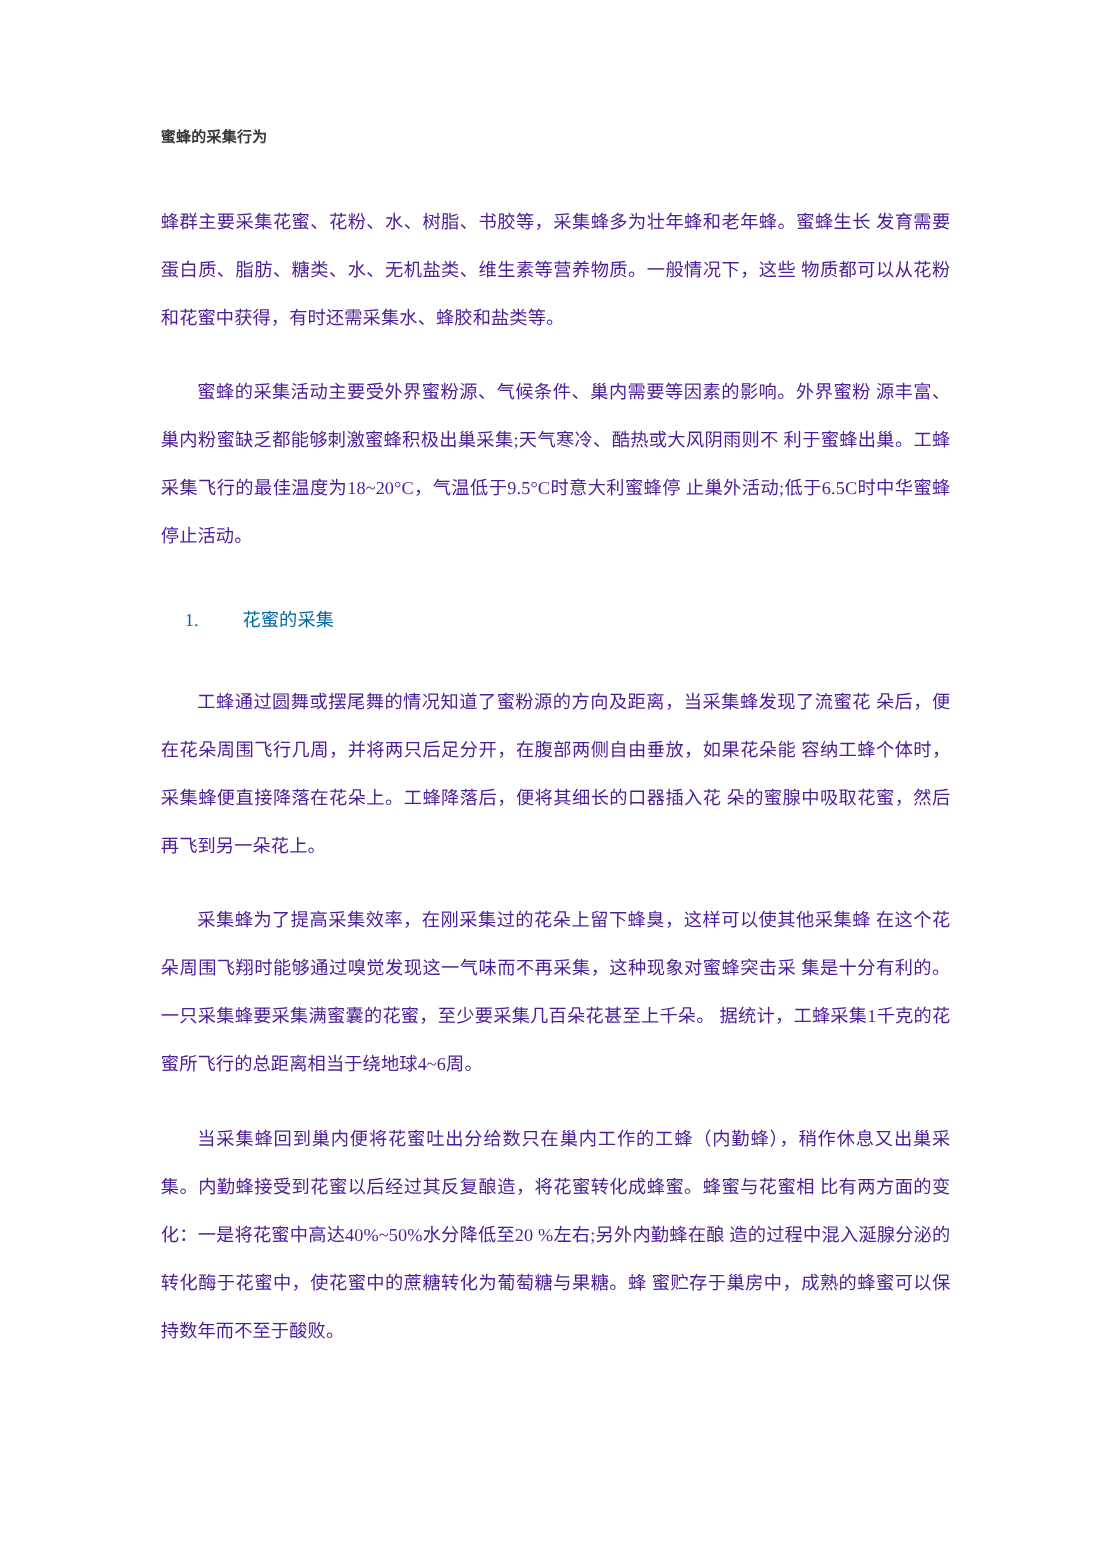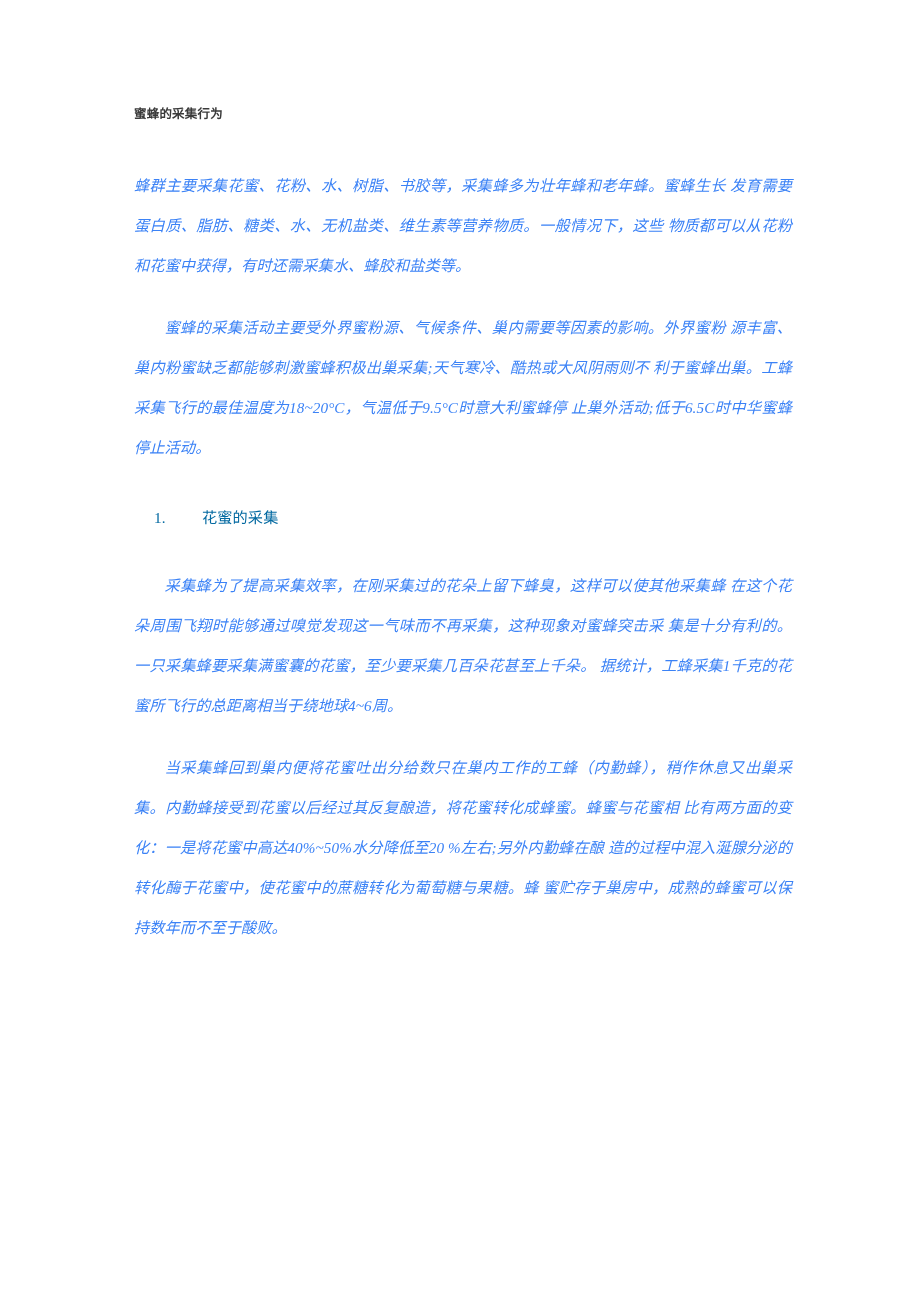--- a/index.html
+++ b/index.html
@@ -40,24 +40,23 @@
     padding-top: 108px;
     letter-spacing: 0.2px;
   }
   p.para {
     font-size: 15.2px;
     line-height: 40px;
     margin: 0;
     padding: 0;
     text-align: justify;
     text-justify: inter-ideograph;
-    color: #3b82f6;
+    color: #4c1d95;
     letter-spacing: 0.1px;
     word-break: break-all;
-    font-style: italic;
   }
   p.first-para {
     margin-top: 45px;
   }
   p.indent {
     text-indent: 2em;
   }
   p.gap {
     margin-top: 22px;
   }
@@ -88,20 +87,21 @@
     <h1 class="doc-title">蜜蜂的采集行为</h1>
 
     <p class="para first-para">蜂群主要采集花蜜、花粉、水、树脂、书胶等，采集蜂多为壮年蜂和老年蜂。蜜蜂生长 发育需要蛋白质、脂肪、糖类、水、无机盐类、维生素等营养物质。一般情况下，这些 物质都可以从花粉和花蜜中获得，有时还需采集水、蜂胶和盐类等。</p>
 
     <p class="para indent gap">蜜蜂的采集活动主要受外界蜜粉源、气候条件、巢内需要等因素的影响。外界蜜粉 源丰富、巢内粉蜜缺乏都能够刺激蜜蜂积极出巢采集;天气寒冷、酷热或大风阴雨则不 利于蜜蜂出巢。工蜂采集飞行的最佳温度为18~20°C，气温低于9.5°C时意大利蜜蜂停 止巢外活动;低于6.5C时中华蜜蜂停止活动。</p>
 
     <div class="heading-num h-gap-top h-gap-bottom">
       <span class="num">1.</span><span class="htext">花蜜的采集</span>
     </div>
 
+    <p class="para indent">工蜂通过圆舞或摆尾舞的情况知道了蜜粉源的方向及距离，当采集蜂发现了流蜜花 朵后，便在花朵周围飞行几周，并将两只后足分开，在腹部两侧自由垂放，如果花朵能 容纳工蜂个体时，采集蜂便直接降落在花朵上。工蜂降落后，便将其细长的口器插入花 朵的蜜腺中吸取花蜜，然后再飞到另一朵花上。</p>
 
     <p class="para indent gap">采集蜂为了提高采集效率，在刚采集过的花朵上留下蜂臭，这样可以使其他采集蜂 在这个花朵周围飞翔时能够通过嗅觉发现这一气味而不再采集，这种现象对蜜蜂突击采 集是十分有利的。一只采集蜂要采集满蜜囊的花蜜，至少要采集几百朵花甚至上千朵。 据统计，工蜂采集1千克的花蜜所飞行的总距离相当于绕地球4~6周。</p>
 
     <p class="para indent gap">当采集蜂回到巢内便将花蜜吐出分给数只在巢内工作的工蜂（内勤蜂），稍作休息又出巢采集。内勤蜂接受到花蜜以后经过其反复酿造，将花蜜转化成蜂蜜。蜂蜜与花蜜相 比有两方面的变化：一是将花蜜中高达40%~50%水分降低至20 %左右;另外内勤蜂在酿 造的过程中混入涎腺分泌的转化酶于花蜜中，使花蜜中的蔗糖转化为葡萄糖与果糖。蜂 蜜贮存于巢房中，成熟的蜂蜜可以保持数年而不至于酸败。</p>
 
 
   </div>
 </div>
 
 </body></html>

